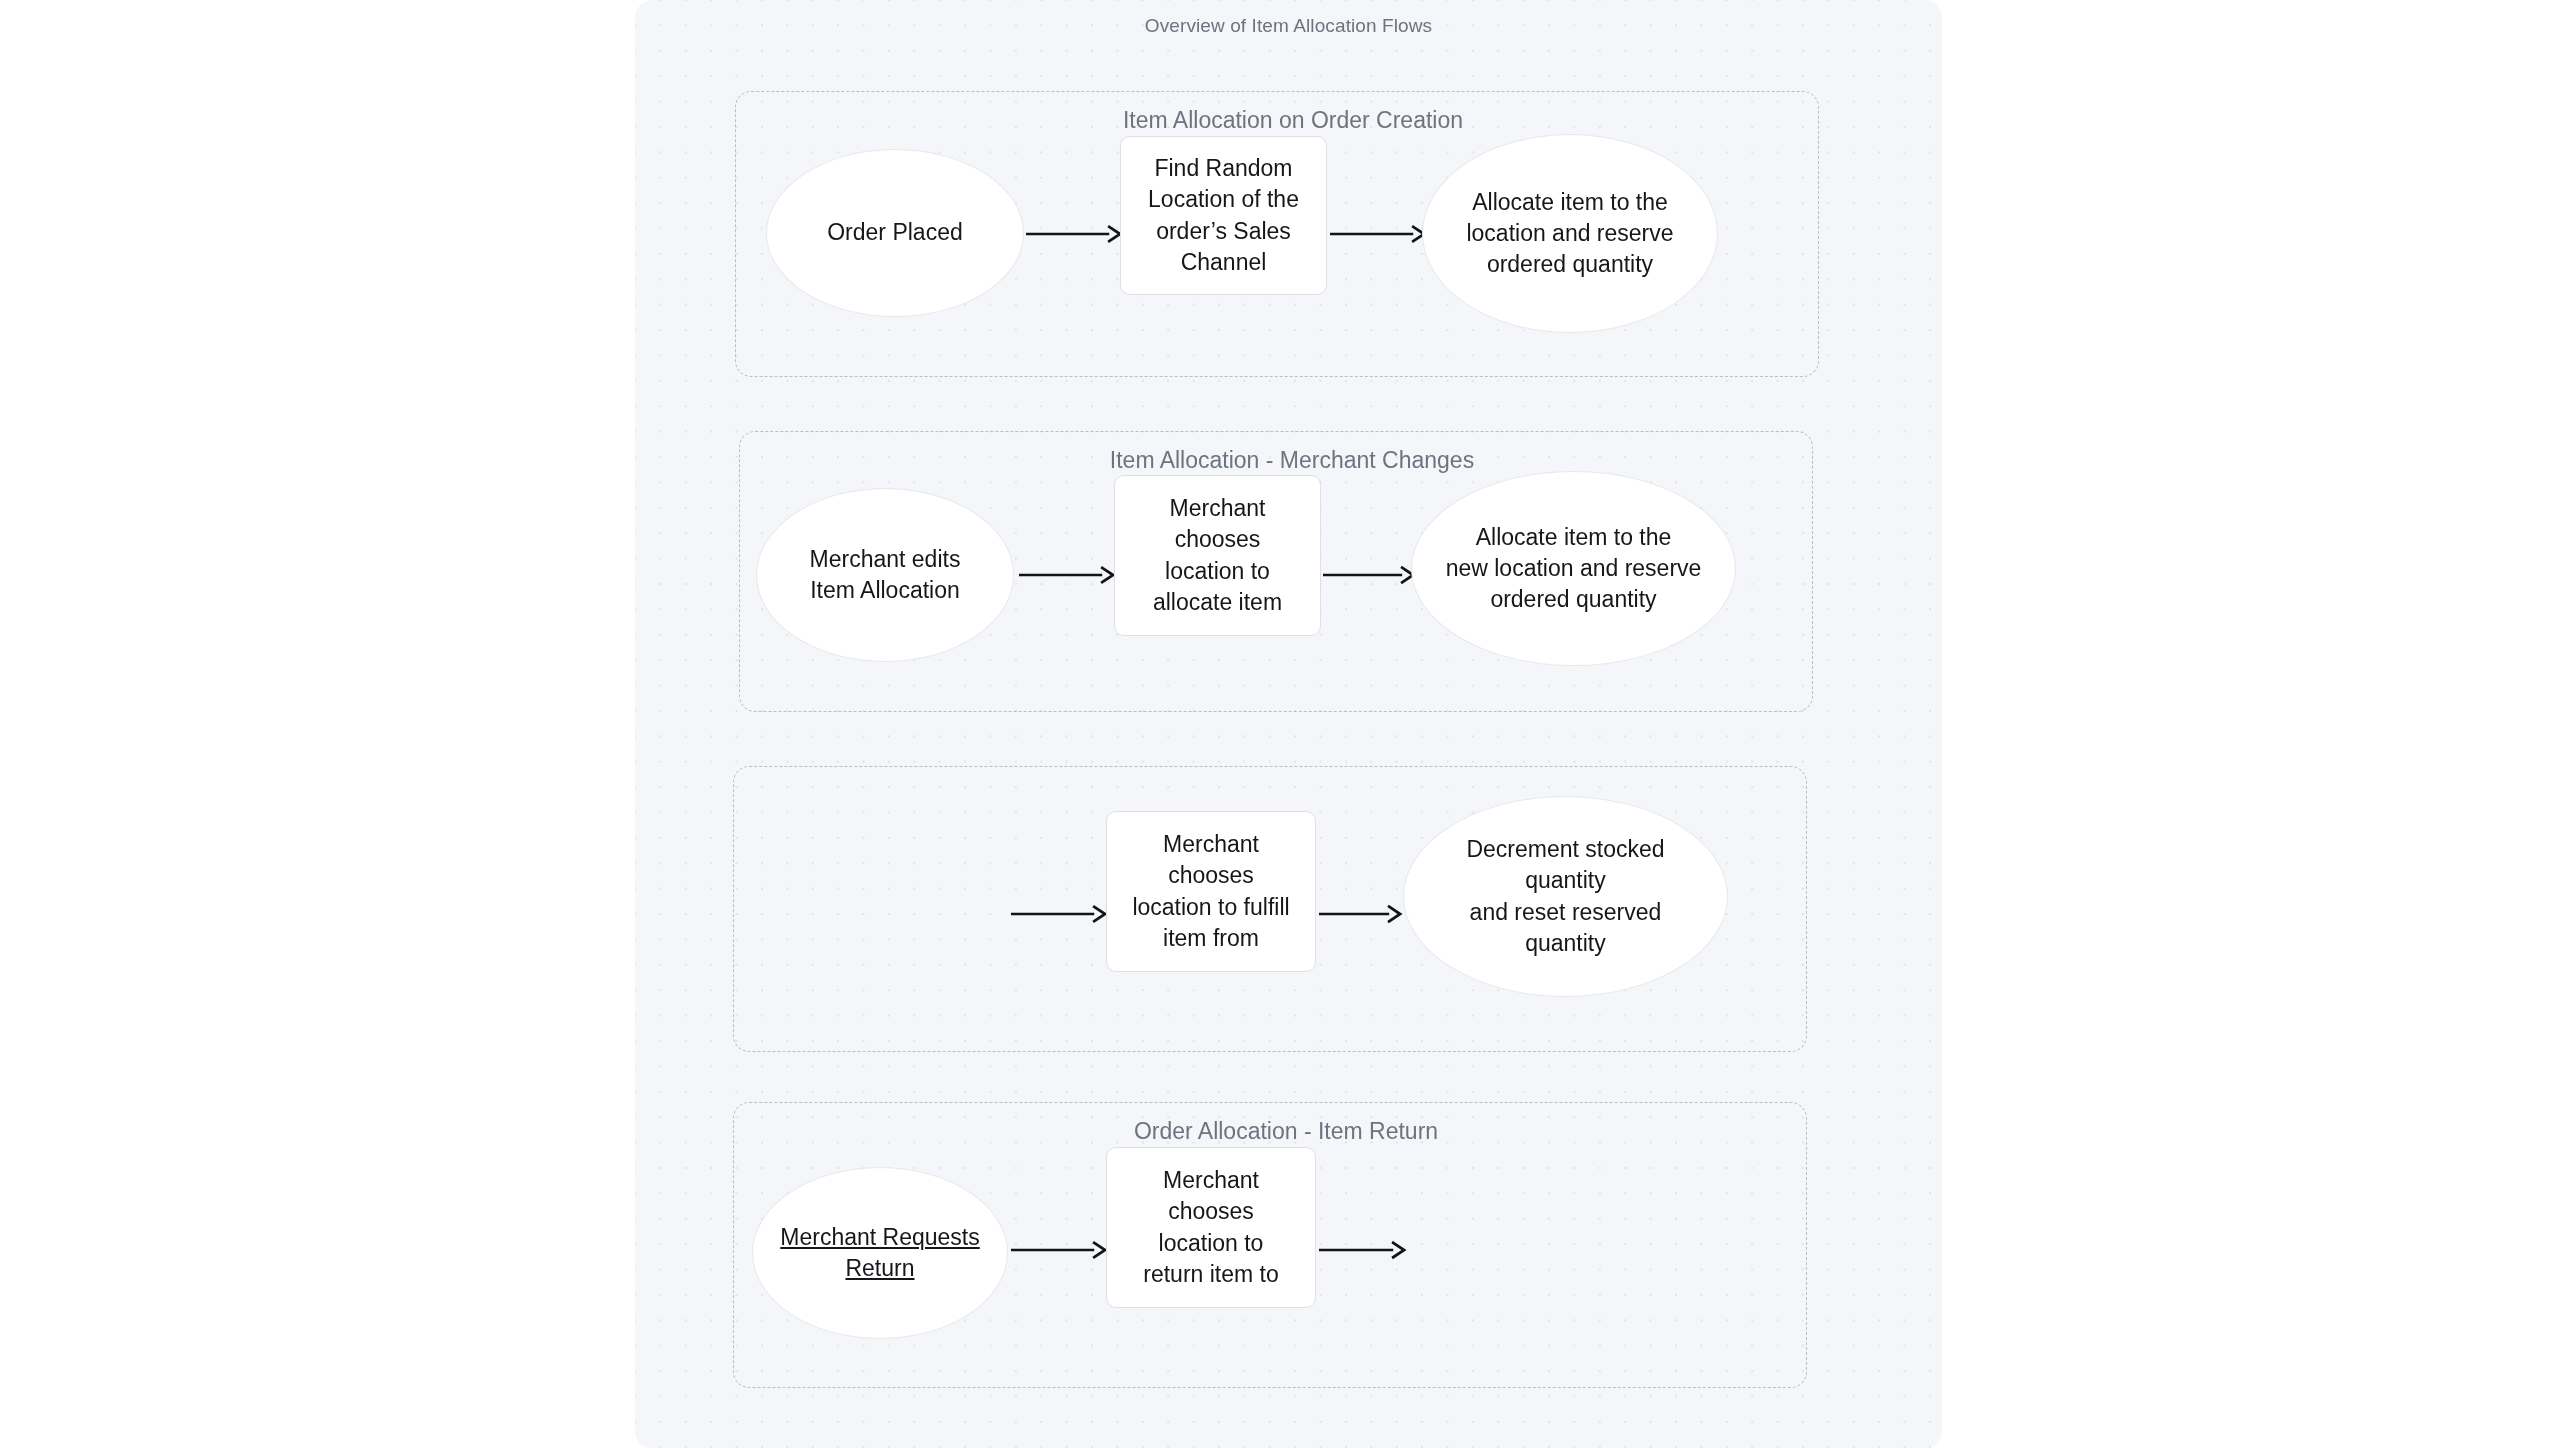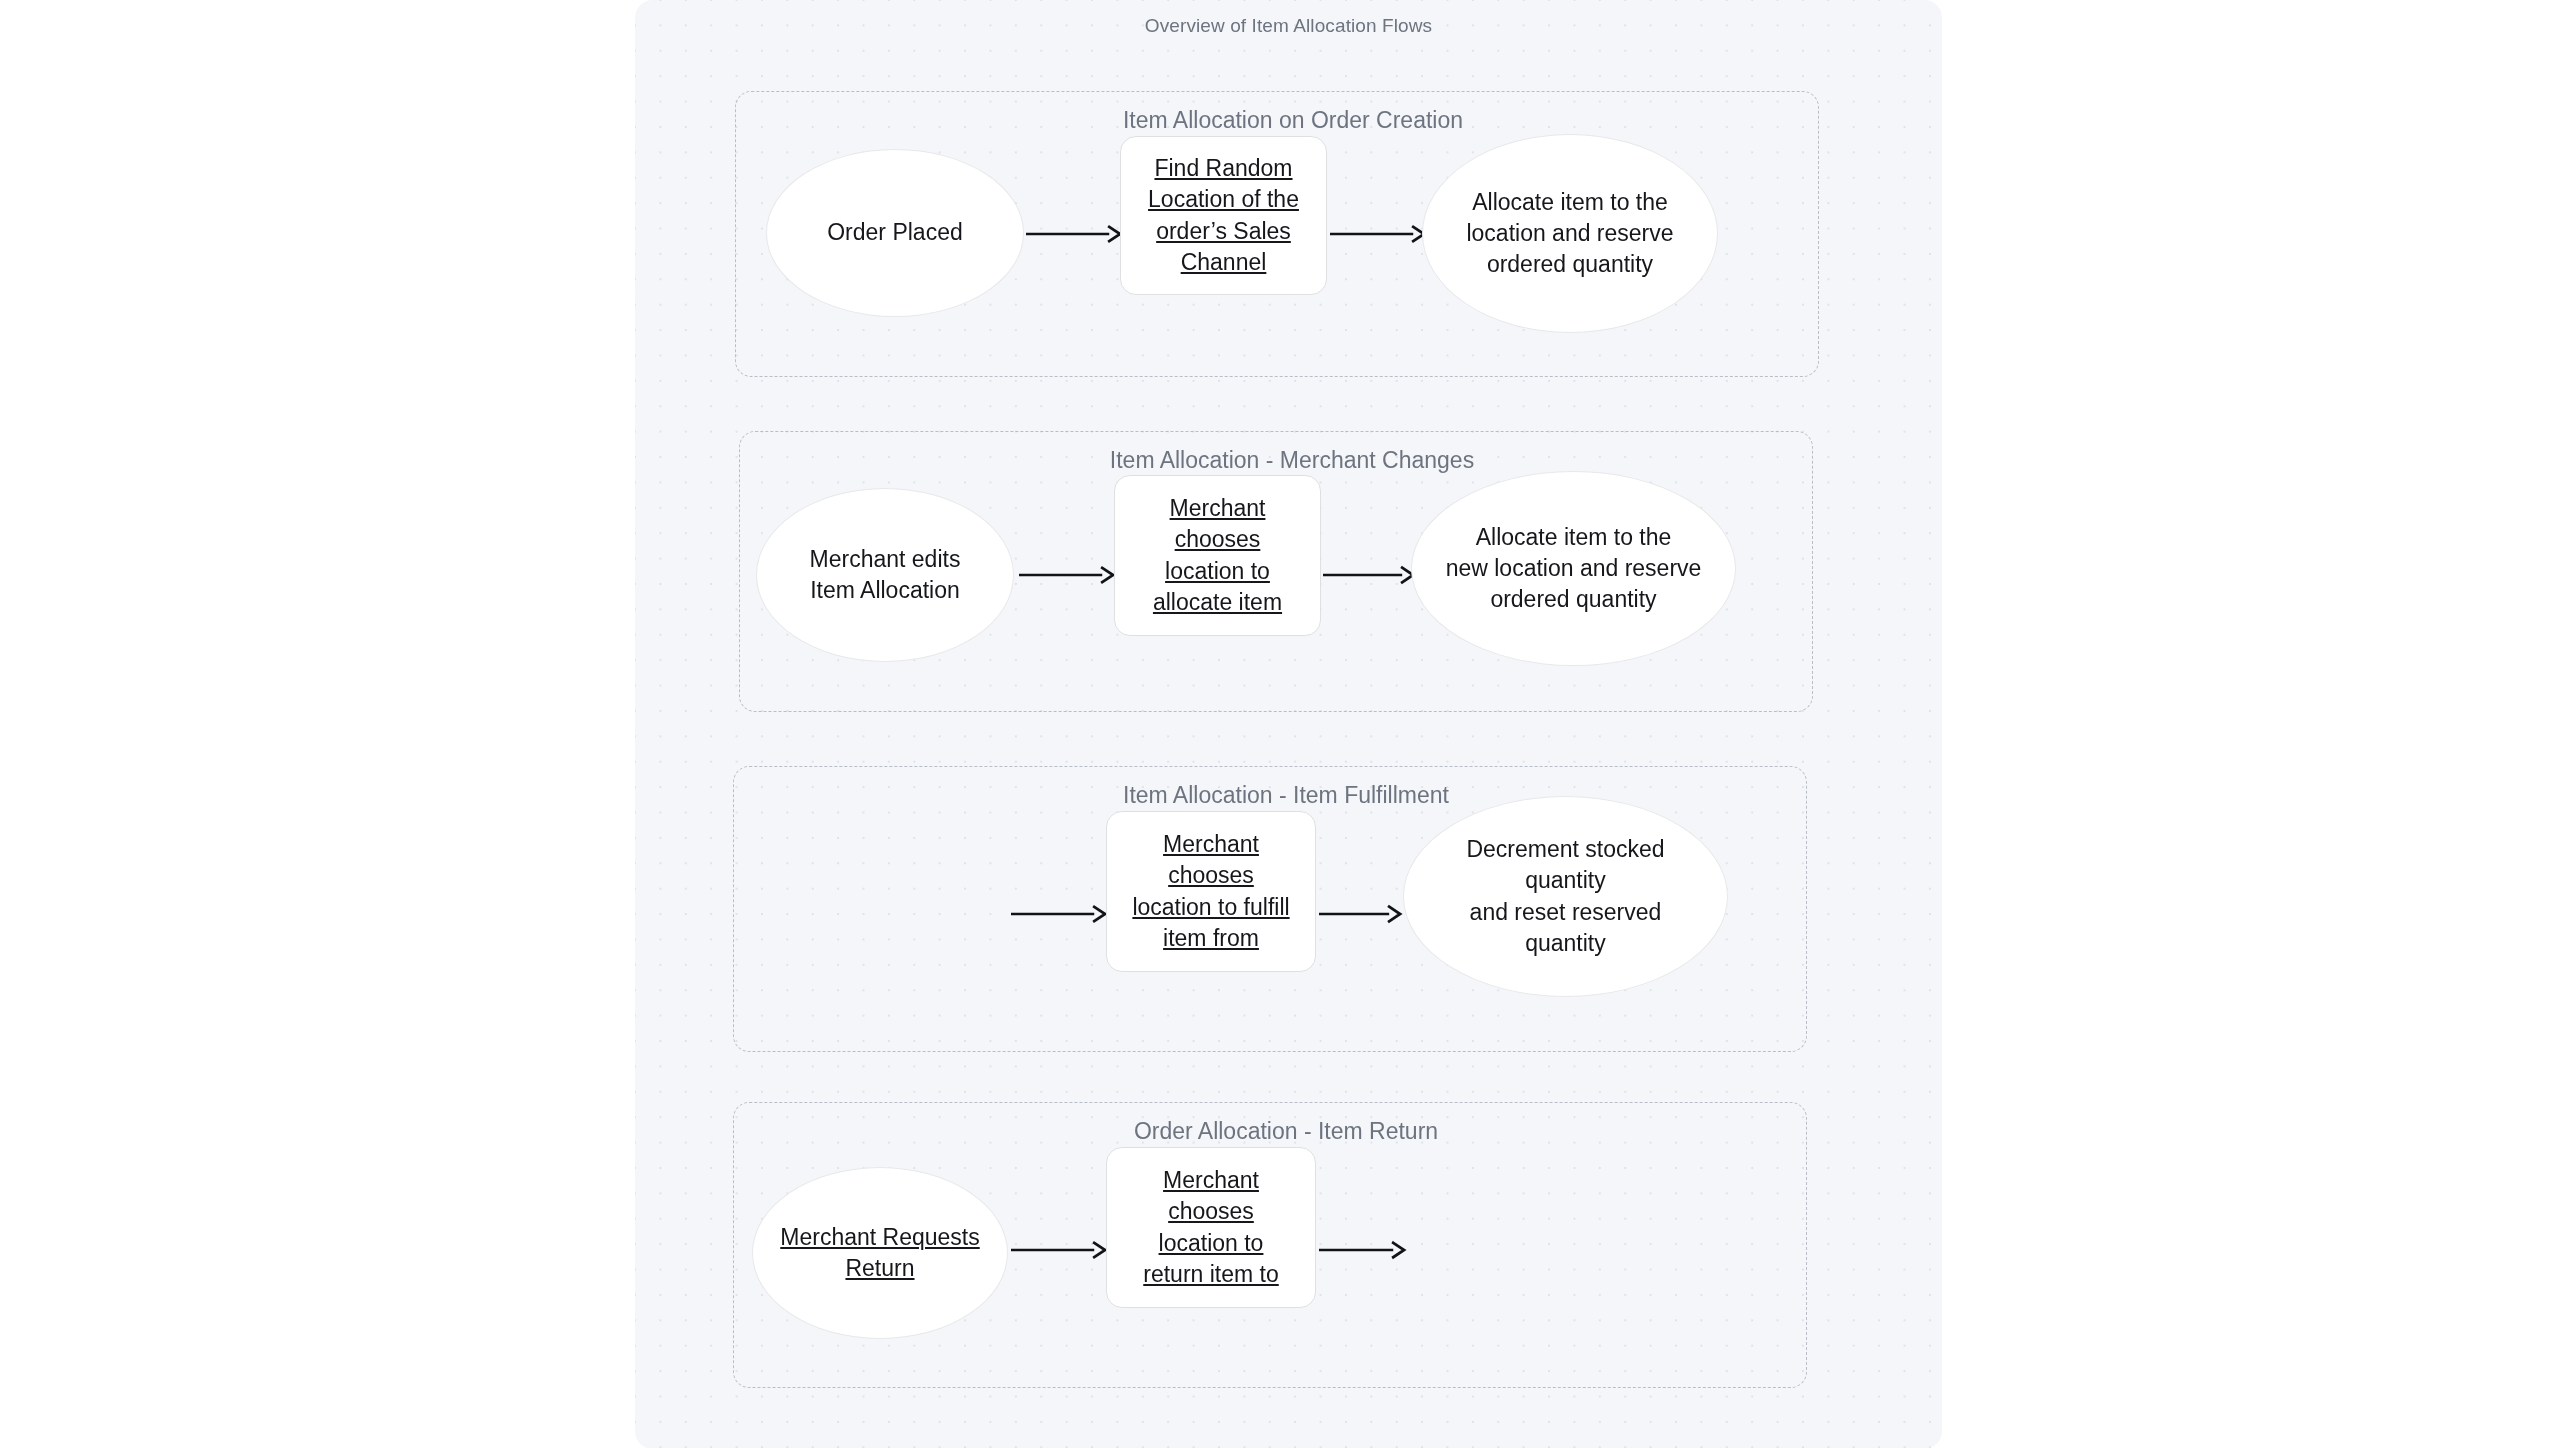--- a/index.html
+++ b/index.html
@@ -47,22 +47,21 @@
     display:flex;align-items:center;justify-content:center;
     text-align:center;color:#15171a;font-size:23px;line-height:1.36;
     background:#ffffff;
   }
   .ellipse{
     border:1.5px solid #e7e8ea;
     border-radius:50%;
   }
   .rect{
     border:1.5px solid #dfe0e2;
-    border-radius:16px;
-    text-decoration:underline;
+    border-radius:10px;
   }
   .node span{display:block;padding:0 11px;}
 
   
   .arrow{position:absolute;height:22px;}
   .arrow svg{display:block;overflow:visible;}
 </style>
 </head>
 <body>
 
@@ -124,21 +123,20 @@
         <path d="M87 4 L99 12 L87 20" fill="none" stroke="#111315" stroke-width="3" stroke-linecap="square"></path>
       </svg>
     </div>
 
     <div class="node ellipse" style="left:671px;top:39px;width:325px;height:195px;">
       <span>Allocate item to the<br>new location and reserve<br>ordered quantity</span>
     </div>
   </div>
 
   <div class="subgraph" style="left:98px;top:766px;width:1074px;height:286px;">
-    <div class="sg-title">Item Allocation - Item Fulfillment</div>
 
 
     <div class="arrow" style="left:277px;top:136px;width:95px;">
       <svg width="95" height="22" viewBox="0 0 105 24">
         <line x1="0" y1="12" x2="92" y2="12" stroke="#111315" stroke-width="3"></line>
         <path d="M92 4 L104 12 L92 20" fill="none" stroke="#111315" stroke-width="3" stroke-linecap="square"></path>
       </svg>
     </div>
 
     <div class="node rect" style="left:372px;top:44px;width:210px;height:161px;">

